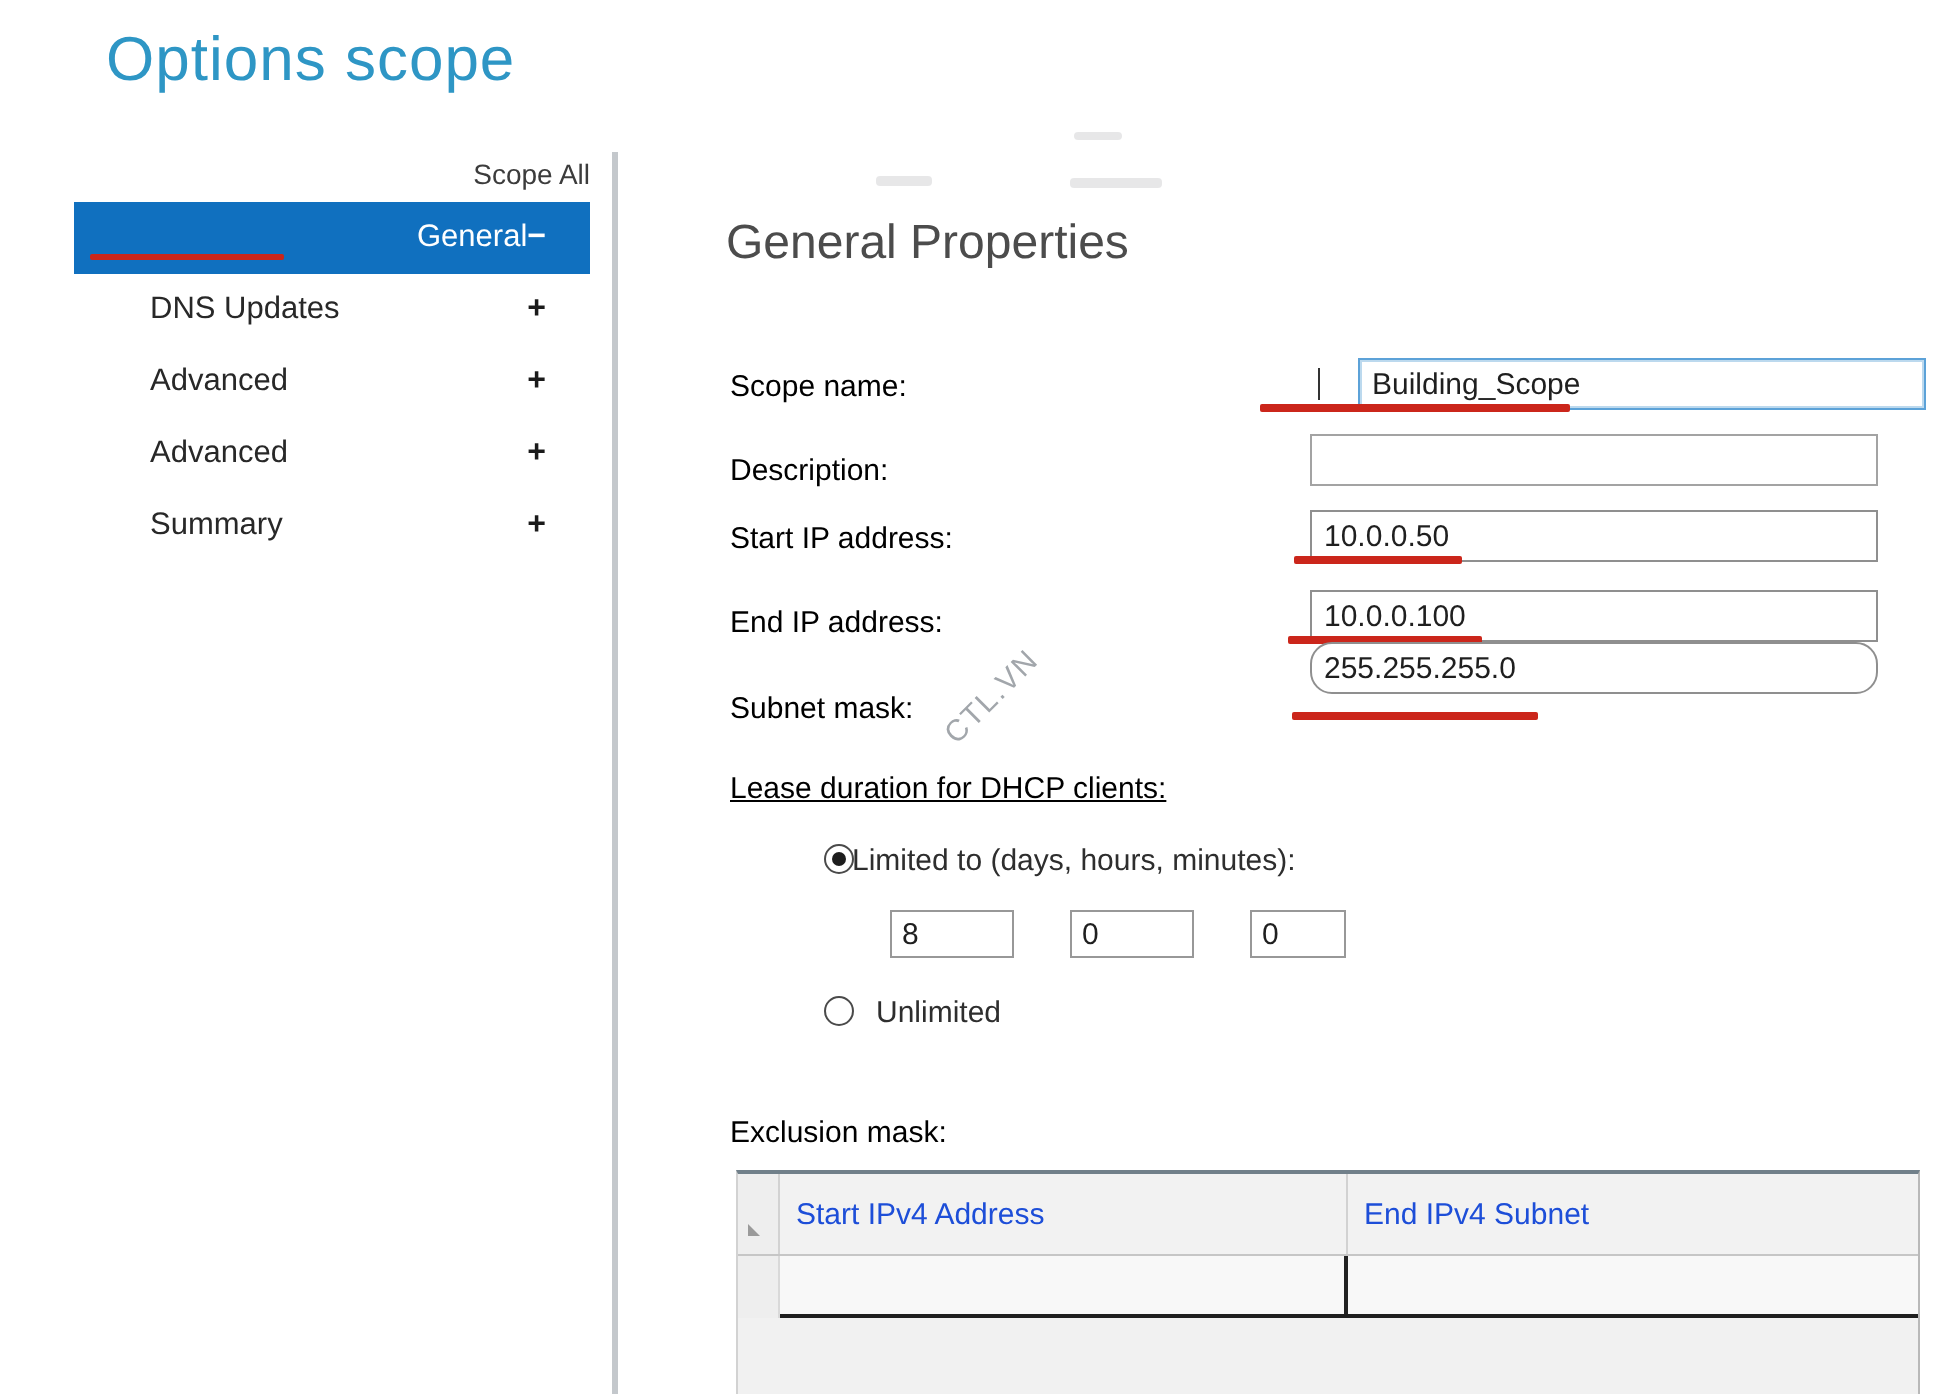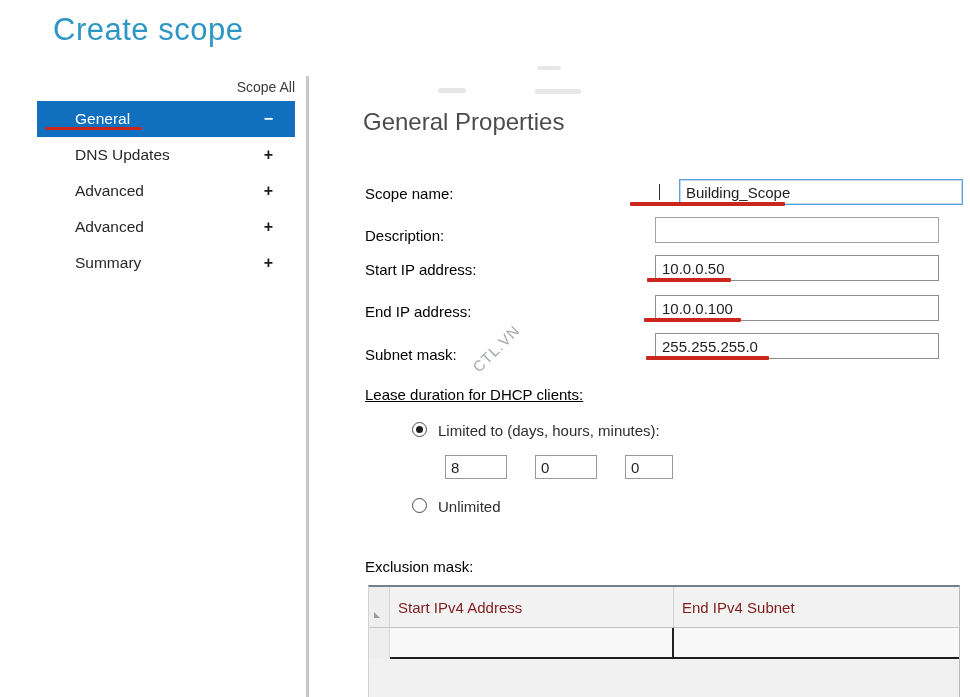--- a/index.html
+++ b/index.html
@@ -16,21 +16,21 @@
   .smudge{background:#e4e4e6;border-radius:2px;opacity:.9;}
 
   
   .show-all{left:212px;top:79px;width:83px;text-align:right;font-size:14px;color:#3c3c3c;cursor:pointer;}
   .sidebar{left:37px;top:101px;width:258px;}
   .side-item{
     height:36px;display:flex;align-items:center;justify-content:space-between;
     padding:0 22px 0 38px;font-size:15.5px;color:#282828;cursor:pointer;box-sizing:border-box;
   }
   .side-item .glyph{font-weight:bold;font-size:16px;color:#1a1a1a;}
-  .side-item.selected{background:#1070bf;color:#ffffff;}
+  .side-item.selected{background:#1070bf;color:#ffffff;justify-content:flex-end;}
   .side-item.selected .glyph{color:#ffffff;}
   .divider{left:306px;top:76px;width:3px;height:621px;background:#c4c8cc;}
 
   
   .redline{background:#cb261b;height:3px;border-radius:1px;}
 
   
   .section-heading{left:363px;top:108px;font-size:24px;font-weight:300;color:#4c4c4c;}
   .flabel{left:365px;font-size:15px;color:#000000;}
   .finput{
@@ -54,21 +54,21 @@
   }
 
   
   .excl-table{
     left:368px;top:585px;width:592px;height:112px;background:#f1f1f1;
     border-top:2px solid #71808a;border-left:1px solid #d2d2d2;border-right:1px solid #b9b9b9;
     box-sizing:border-box;
   }
   .tbl-header{position:absolute;left:0;top:0;width:100%;height:41px;background:#f2f2f2;border-bottom:1px solid #c6c6c6;box-sizing:border-box;display:flex;}
   .sel-col{width:21px;border-right:1px solid #d2d2d2;box-sizing:border-box;position:relative;background:#eeeeee;}
-  .hdr-cell{font-size:15px;color:#7f1d1d;display:flex;align-items:center;padding-left:8px;box-sizing:border-box;}
+  .hdr-cell{font-size:15px;color:#1d4ed8;display:flex;align-items:center;padding-left:8px;box-sizing:border-box;}
   .hdr-cell.c1{width:284px;border-right:1px solid #d2d2d2;}
   .hdr-cell.c2{flex:1;}
   .sel-tri{
     position:absolute;left:5px;bottom:9px;width:0;height:0;
     border-left:6px solid #9a9a9a;border-top:6px solid transparent;
   }
   .tbl-row{position:absolute;left:0;top:41px;width:100%;height:31px;display:flex;}
   .row-sel{width:21px;background:#eeeeee;border-right:1px solid #d9d9d9;box-sizing:border-box;}
   .row-cells{flex:1;display:flex;border-bottom:2px solid #1e1e1e;box-sizing:border-box;}
   .row-cell{background:#f8f8f8;box-sizing:border-box;}
@@ -80,21 +80,21 @@
     left:446px;top:340px;width:100px;text-align:center;
     transform:rotate(-45deg);color:#8b9197;opacity:.8;font-size:15px;letter-spacing:1px;
   }
   .caret{width:1px;height:16px;background:#333;}
 </style>
 </head>
 <body>
 
 <div id="screen">
 
-  <div class="abs page-title">Create scope</div>
+  <div class="abs page-title">Options scope</div>
 
   <div class="abs smudge" style="left:537px;top:66px;width:24px;height:4px;"></div>
   <div class="abs smudge" style="left:438px;top:88px;width:28px;height:5px;"></div>
   <div class="abs smudge" style="left:535px;top:89px;width:46px;height:5px;"></div>
 
   <div class="abs show-all">Scope All</div>
   <div class="abs divider"></div>
 
   <div class="abs sidebar">
     <div class="side-item selected">
@@ -133,29 +133,29 @@
 
   <div class="abs flabel" style="top:261px;">Start IP address:</div>
   <input class="abs finput" style="top: 255px;" type="text" value="10.0.0.50">
   <div class="abs redline" style="left:647px;top:278px;width:84px;height:4px;"></div>
 
   <div class="abs flabel" style="top:303px;">End IP address:</div>
   <input class="abs finput" style="top: 295px;" type="text" value="10.0.0.100">
   <div class="abs redline" style="left:644px;top:318px;width:97px;height:4px;"></div>
 
   <div class="abs flabel" style="top:346px;">Subnet mask:</div>
-  <input class="abs finput" style="top: 333px;" type="text" value="255.255.255.0">
+  <input class="abs finput" style="top: 321px; border-radius: 11px;" type="text" value="255.255.255.0">
   <div class="abs redline" style="left:646px;top:356px;width:123px;height:4px;"></div>
 
   <div class="abs watermark">CTL.VN</div>
 
   <div class="abs flabel" style="top:386px;text-decoration:underline;">Lease duration for DHCP clients:</div>
 
   <div class="abs radio selected" style="left:412px;top:422px;"></div>
-  <div class="abs rlabel" style="left:438px;top:422px;text-align:center;">Limited to (days, hours, minutes):</div>
+  <div class="abs rlabel" style="left:426px;top:422px;text-align:center;">Limited to (days, hours, minutes):</div>
 
   <input class="abs dur-input" style="left: 445px; top: 455px;" type="text" value="8">
   <input class="abs dur-input" style="left: 535px; top: 455px;" type="text" value="0">
   <input class="abs dur-input" style="left: 625px; top: 455px; width: 48px;" type="text" value="0">
 
   <div class="abs radio" style="left:412px;top:498px;"></div>
   <div class="abs rlabel" style="left:438px;top:498px;">Unlimited</div>
 
   <div class="abs flabel" style="left:365px;top:558px;">Exclusion mask:</div>
 

